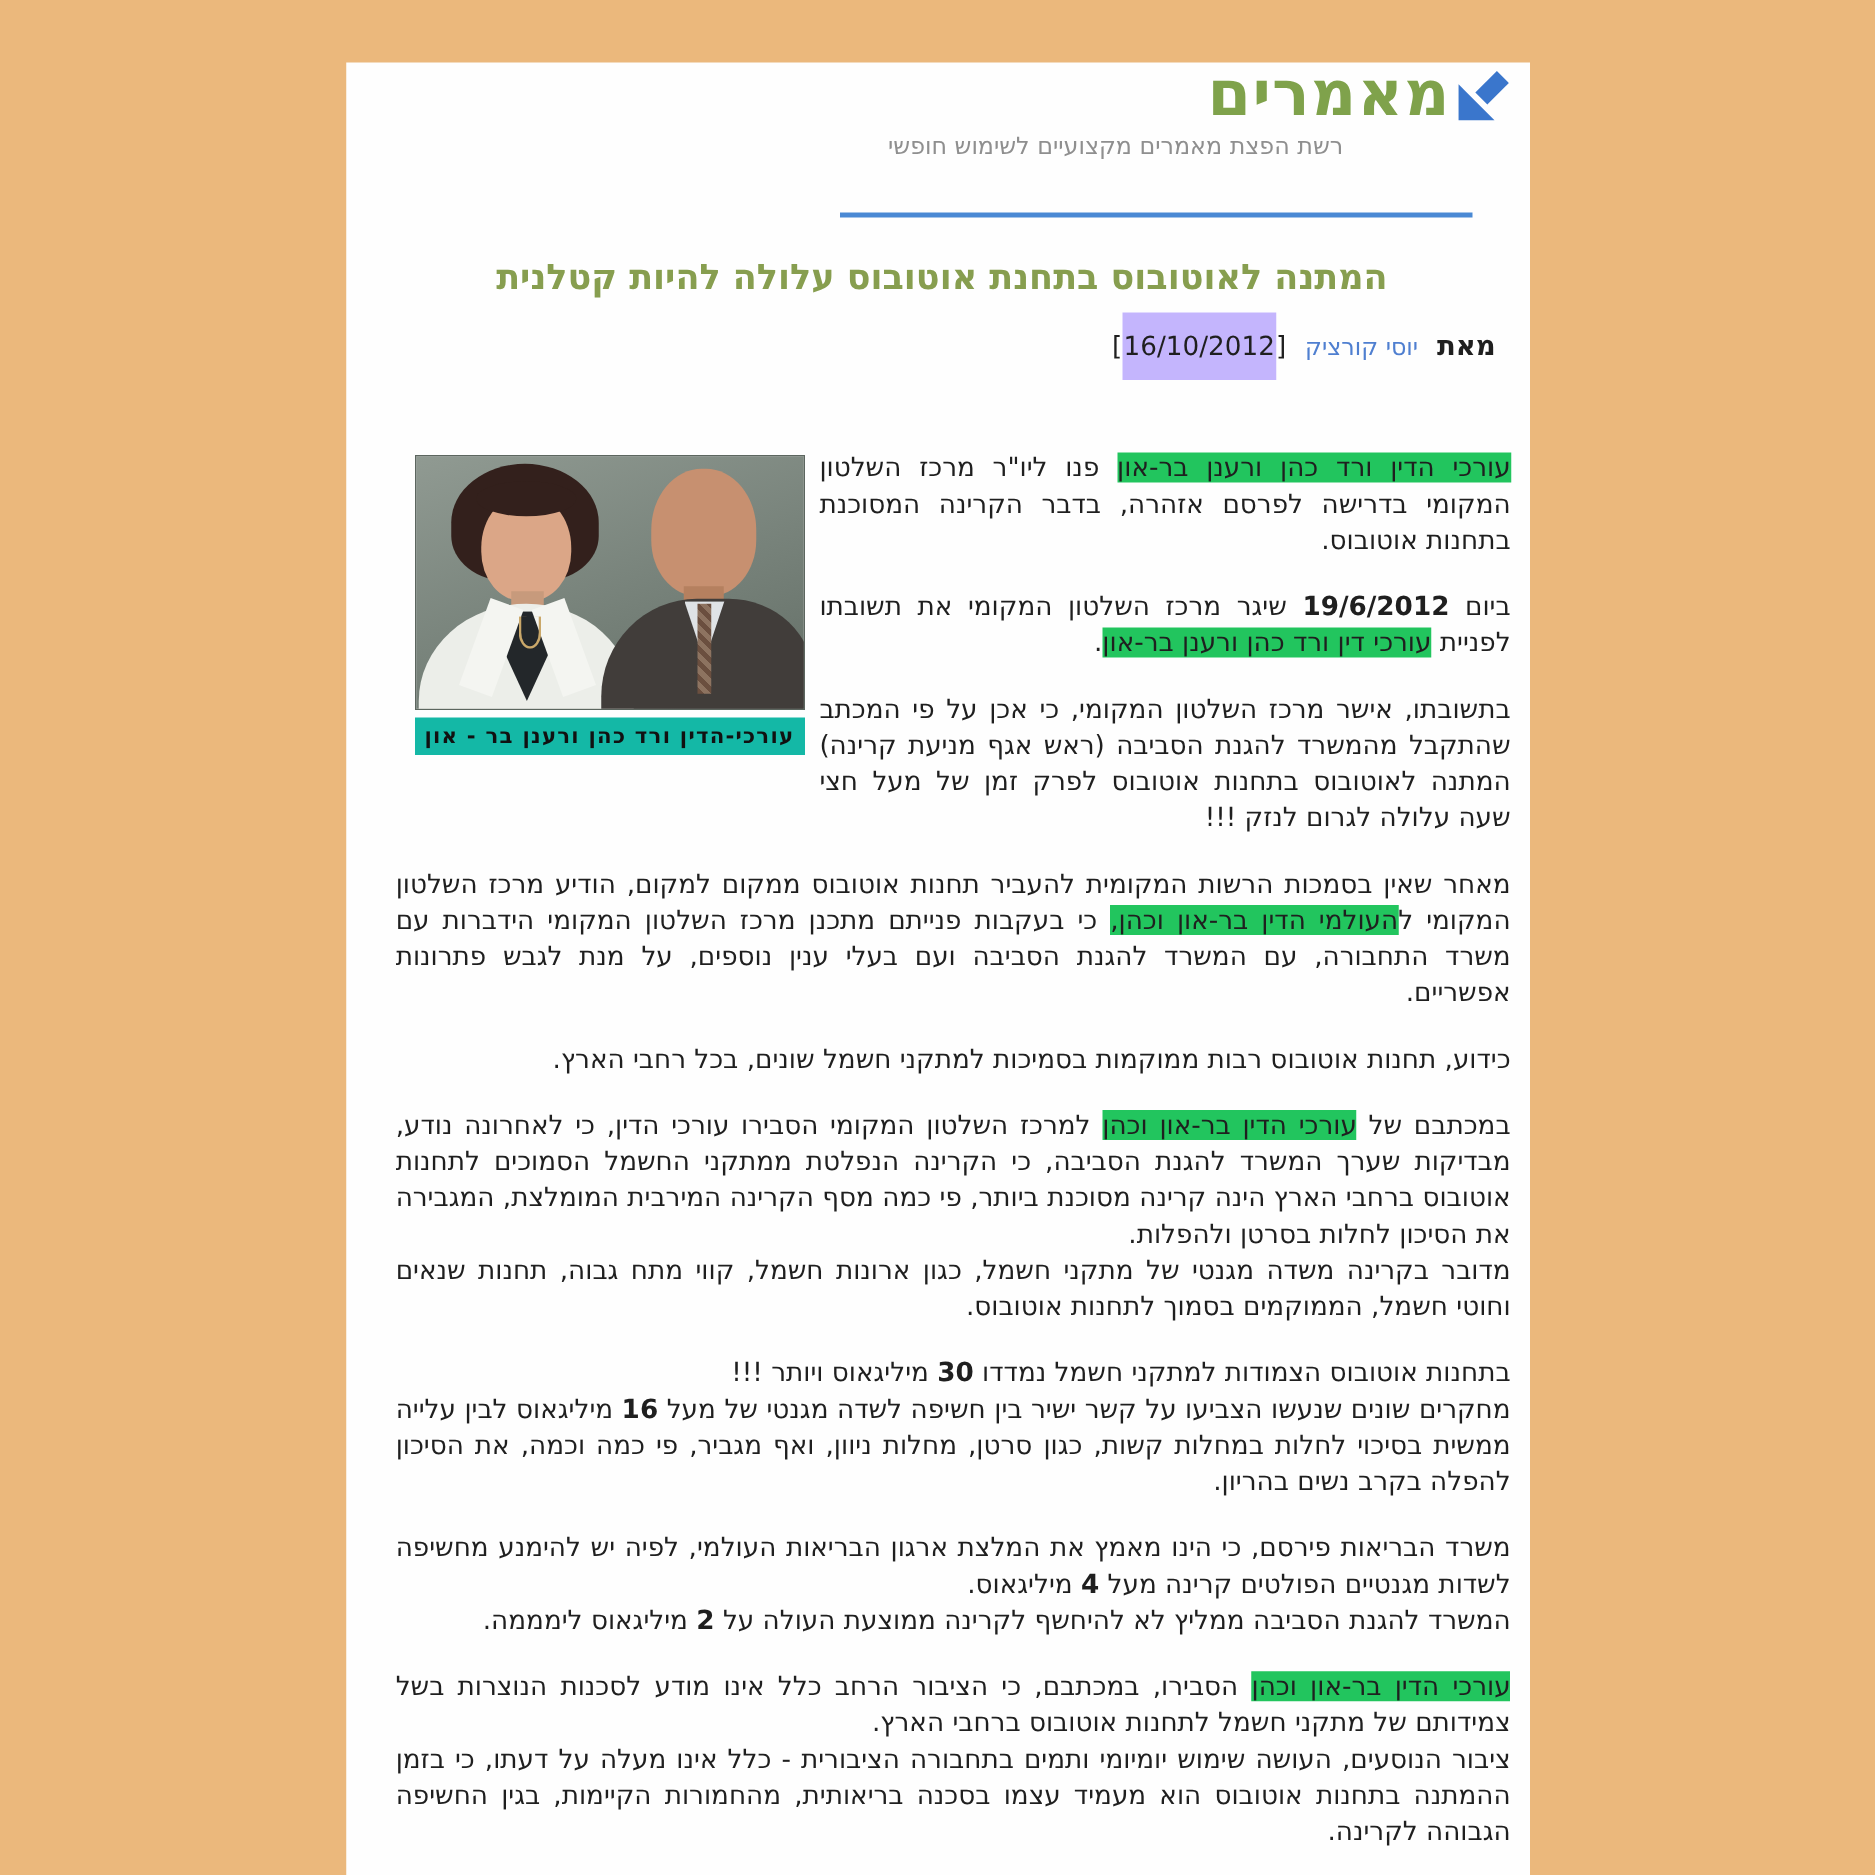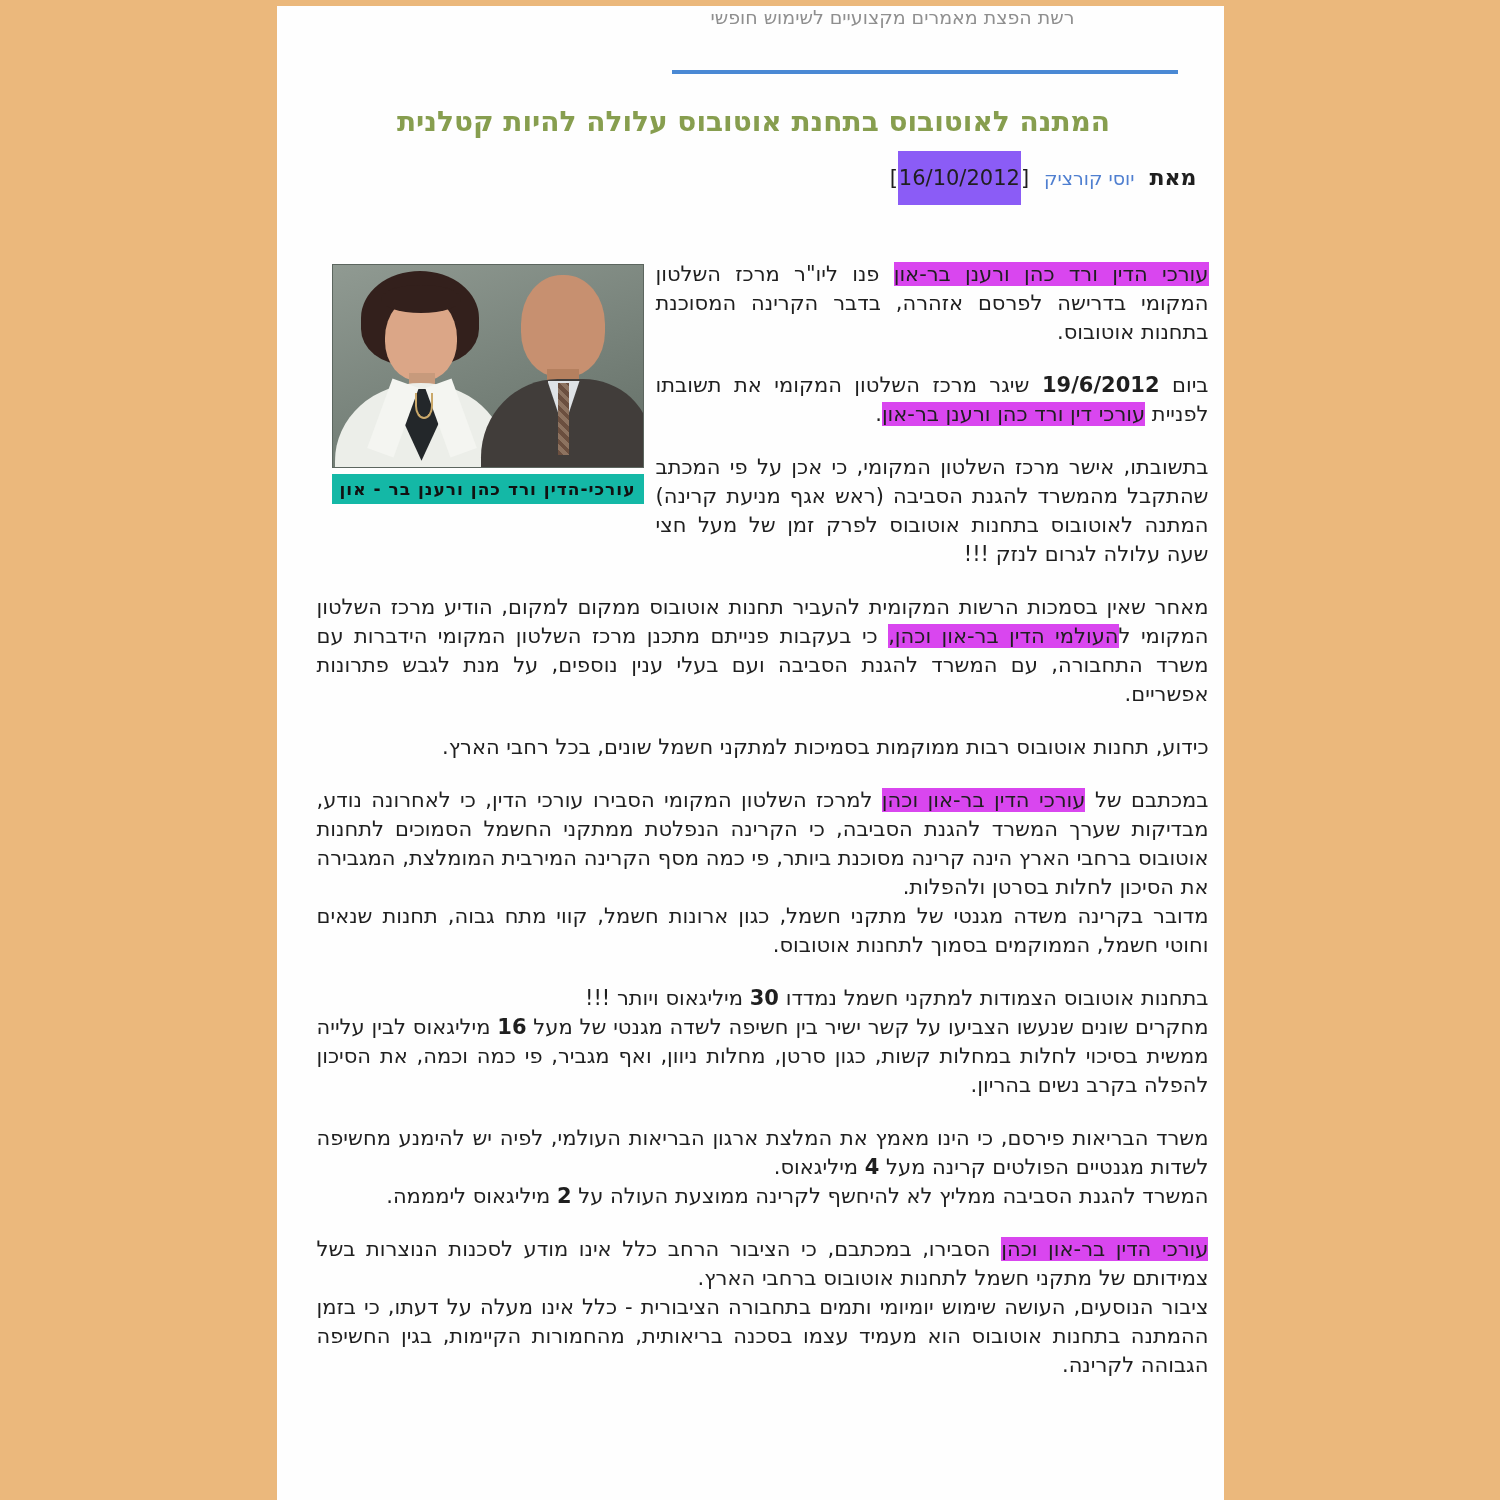--- a/index.html
+++ b/index.html
@@ -28,28 +28,28 @@
   .rule{height:4px;background:#4a89d4;width:506px;margin:42px 31px 0 0;}
   
   .article-title{
     margin:30px 18px 0 0;font-size:28px;line-height:1.25;font-weight:bold;
     color:#879e4f;text-align:center;
   }
   .byline{margin:26px 12px 0 0;text-align:right;font-size:22px;}
   .byline-prefix{font-weight:bold;}
   .byline-author{color:#4f7fd0;font-size:19px;text-decoration:none;margin:0 8px;}
   .byline-date{font-size:21px;}
-  .byline-date .hl{background:#8b5cf6;padding:15px 1px;}
+  .byline-date .hl{background:#c4b5fd;padding:15px 1px;}
   
   .article-body{margin-top:70px;}
   .para{
     font-size:21px;line-height:29px;margin:0 0 24px 0;
     text-align:justify;
   }
-  .hl{background:#d946ef;}
+  .hl{background:#22c55e;}
   .b{font-weight:bold;}
   
   .photo-fig{float:left;width:312px;margin:4px 12px 16px 15px;}
   .photo{
     position:relative;width:310px;height:202px;overflow:hidden;
     background:linear-gradient(160deg,#909a92 0%,#77827a 55%,#636e66 100%);
     border:1px solid #5c665f;
   }
   .photo div{position:absolute;}
   .w-hair{left:28px;top:6px;width:118px;height:94px;background:#33201c;border-radius:52% 52% 40% 40%;}
@@ -71,20 +71,29 @@
     font-size:17px;font-weight:bold;text-align:center;
     padding:5px 2px;letter-spacing:1px;
   }
 </style>
 </head>
 <body>
 
 <div class="page">
 
   <header>
+    <div class="logo-row">
+      <span class="logo-arrow">
+        <svg viewBox="0 0 48 48" width="46" height="46" aria-hidden="true">
+          <path d="M4 45 V15 L34 45 Z" fill="#3a76cc"></path>
+          <path d="M18 22 L36 4 L46 14 L28 32 Z" fill="#3a76cc"></path>
+        </svg>
+      </span>
+      <span class="logo-title">מאמרים</span>
+    </div>
     <div class="logo-subtitle">רשת הפצת מאמרים מקצועיים לשימוש חופשי</div>
     <div class="rule"></div>
   </header>
 
   <h1 class="article-title">המתנה לאוטובוס בתחנת אוטובוס עלולה להיות קטלנית</h1>
 
   <div class="byline">
     <span class="byline-prefix">מאת</span>
     <a href="#" class="byline-author">יוסי קורציק</a>
     <span class="byline-date" dir="ltr"><span>[</span><span class="hl">16/10/2012</span><span>]</span></span>

